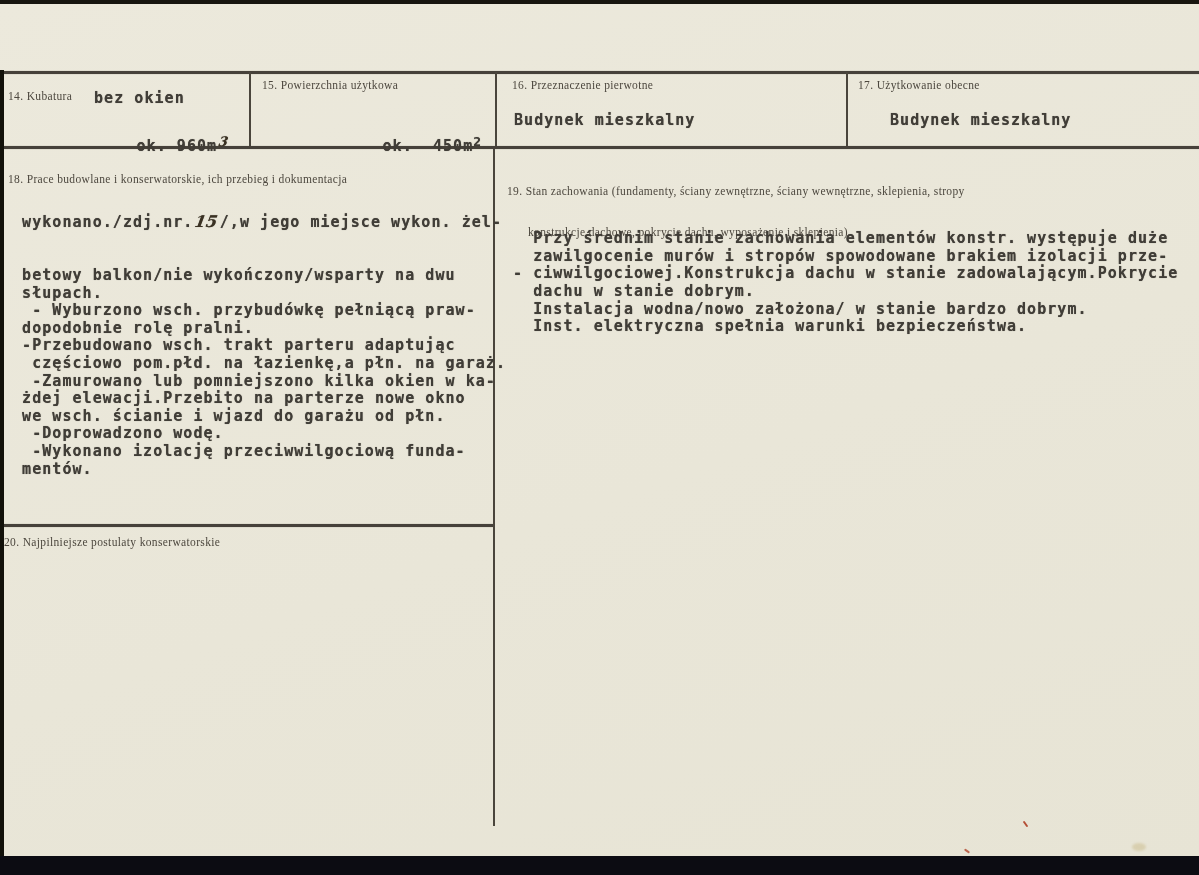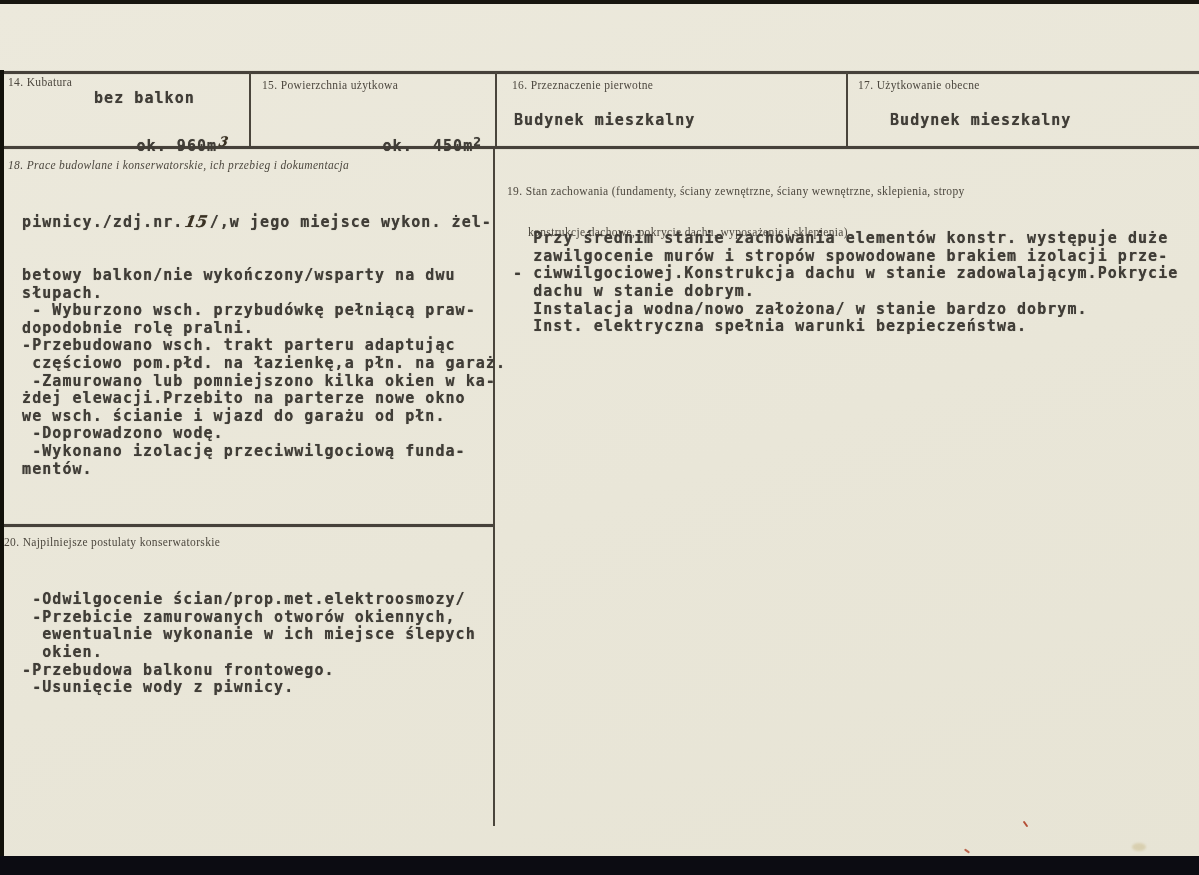--- a/index.html
+++ b/index.html
@@ -51,22 +51,22 @@
 
   <div class="hline" style="left:0;top:71px;width:1199px;height:3px;"></div>
   <div class="hline" style="left:0;top:146px;width:1199px;height:3px;"></div>
   <div class="hline" style="left:0;top:524px;width:494px;height:3px;"></div>
   <div class="vline" style="left:249px;top:72px;width:2px;height:74px;"></div>
   <div class="vline" style="left:495px;top:72px;width:2px;height:74px;"></div>
   <div class="vline" style="left:846px;top:72px;width:2px;height:74px;"></div>
   <div class="vline" style="left:493px;top:149px;width:2px;height:677px;"></div>
 
   <div class="abs" style="left:0;top:72px;width:249px;height:74px;">
-    <div class="label abs" style="left:8px;top:4px;">14. Kubatura</div>
-    <div class="typed abs" style="left:94px;top:18px;">bez balkon</div>
+    <div class="label abs" style="left:8px;top:18px;">14. Kubatura</div>
+    <div class="typed abs" style="left:94px;top:18px;">bez okien</div>
     <div class="typed abs" style="left:76px;top:42px;">
       <span>ok. 960m</span><sup class="sp hand">3</sup>
     </div>
   </div>
 
   <div class="abs" style="left:249px;top:72px;width:246px;height:74px;">
     <div class="label abs" style="left:13px;top:7px;">15. Powierzchnia użytkowa</div>
     <div class="typed abs" style="left:73px;top:42px;">
       <span>ok.  450m</span><sup class="sp">2</sup>
     </div>
@@ -76,23 +76,23 @@
     <div class="label abs" style="left:17px;top:7px;">16. Przeznaczenie pierwotne</div>
     <div class="typed abs" style="left:19px;top:40px;">Budynek mieszkalny</div>
   </div>
 
   <div class="abs" style="left:846px;top:72px;width:310px;height:74px;">
     <div class="label abs" style="left:12px;top:7px;">17. Użytkowanie obecne</div>
     <div class="typed abs" style="left:44px;top:40px;">Budynek mieszkalny</div>
   </div>
 
   <div class="abs" style="left:0;top:149px;width:493px;height:375px;">
-    <div class="label abs" style="left:8px;top:10px;font-style:italic;">18. Prace budowlane i konserwatorskie, ich przebieg i dokumentacja</div>
+    <div class="label abs" style="left:8px;top:24px;">18. Prace budowlane i konserwatorskie, ich przebieg i dokumentacja</div>
     <div class="typed typed-multi abs" style="left:12px;top:29px;">
-      <span><span> piwnicy./zdj.nr.</span><span class="hand">15</span><span>/,w jego miejsce wykon. żel-</span></span>
+      <span><span> wykonano./zdj.nr.</span><span class="hand">15</span><span>/,w jego miejsce wykon. żel-</span></span>
       <span> betowy balkon/nie wykończony/wsparty na dwu
  słupach.
   - Wyburzono wsch. przybudówkę pełniącą praw-
  dopodobnie rolę pralni.
  -Przebudowano wsch. trakt parteru adaptując
   częściowo pom.płd. na łazienkę,a płn. na garaż.
   -Zamurowano lub pomniejszono kilka okien w ka-
  żdej elewacji.Przebito na parterze nowe okno
  we wsch. ścianie i wjazd do garażu od płn.
   -Doprowadzono wodę.
@@ -111,28 +111,20 @@
   zawilgocenie murów i stropów spowodowane brakiem izolacji prze-
 - ciwwilgociowej.Konstrukcja dachu w stanie zadowalającym.Pokrycie
   dachu w stanie dobrym.
   Instalacja wodna/nowo założona/ w stanie bardzo dobrym.
   Inst. elektryczna spełnia warunki bezpieczeństwa.</span>
     </div>
   </div>
 
   <div class="abs" style="left:0;top:527px;width:493px;height:299px;">
     <div class="label abs" style="left:4px;top:9px;">20. Najpilniejsze postulaty konserwatorskie</div>
-    <div class="typed typed-multi abs" style="left:12px;top:29px;">
-      <span>  -Odwilgocenie ścian/prop.met.elektroosmozy/
-  -Przebicie zamurowanych otworów okiennych,
-   ewentualnie wykonanie w ich miejsce ślepych
-   okien.
- -Przebudowa balkonu frontowego.
-  -Usunięcie wody z piwnicy.</span>
-    </div>
   </div>
 
   <div class="edge edge-top"></div>
   <div class="edge edge-left"></div>
   <div class="edge edge-bottom"></div>
   <div class="mark" style="left:1022px;top:823px;width:7px;height:2px;transform:rotate(55deg);"></div>
   <div class="mark" style="left:964px;top:850px;width:6px;height:2px;transform:rotate(35deg);opacity:.85;"></div>
   <div class="stain" style="left:1132px;top:843px;"></div>
 
 </div>

